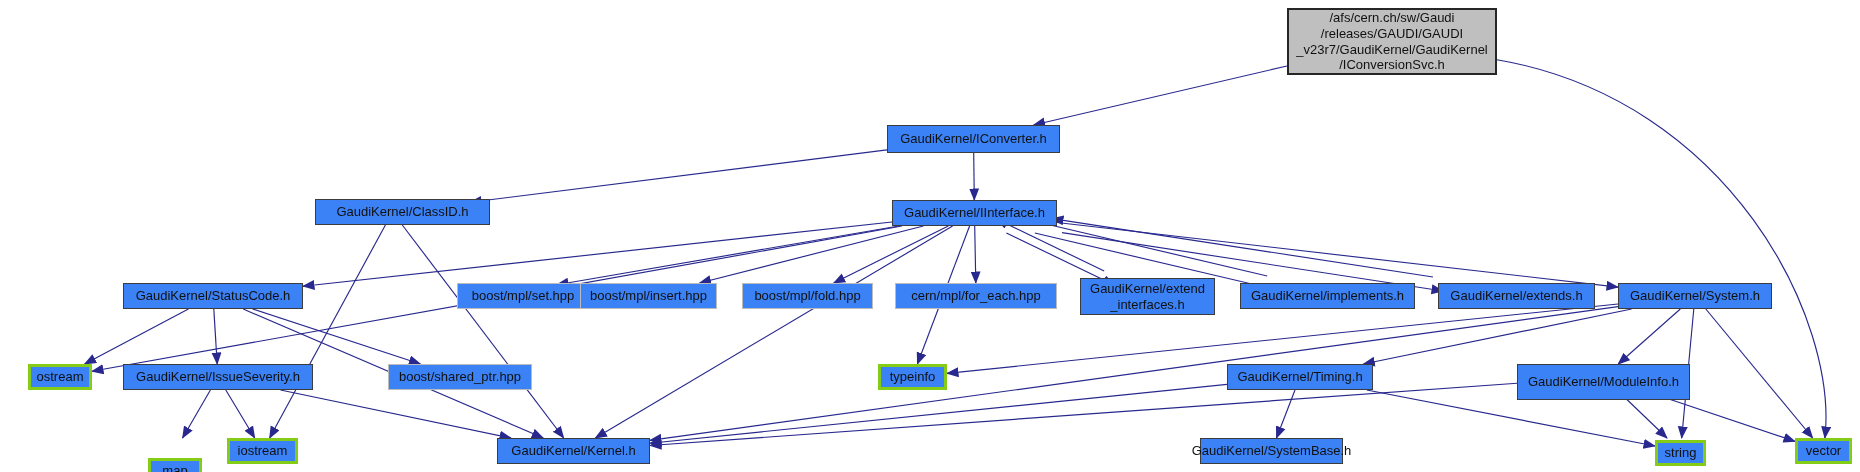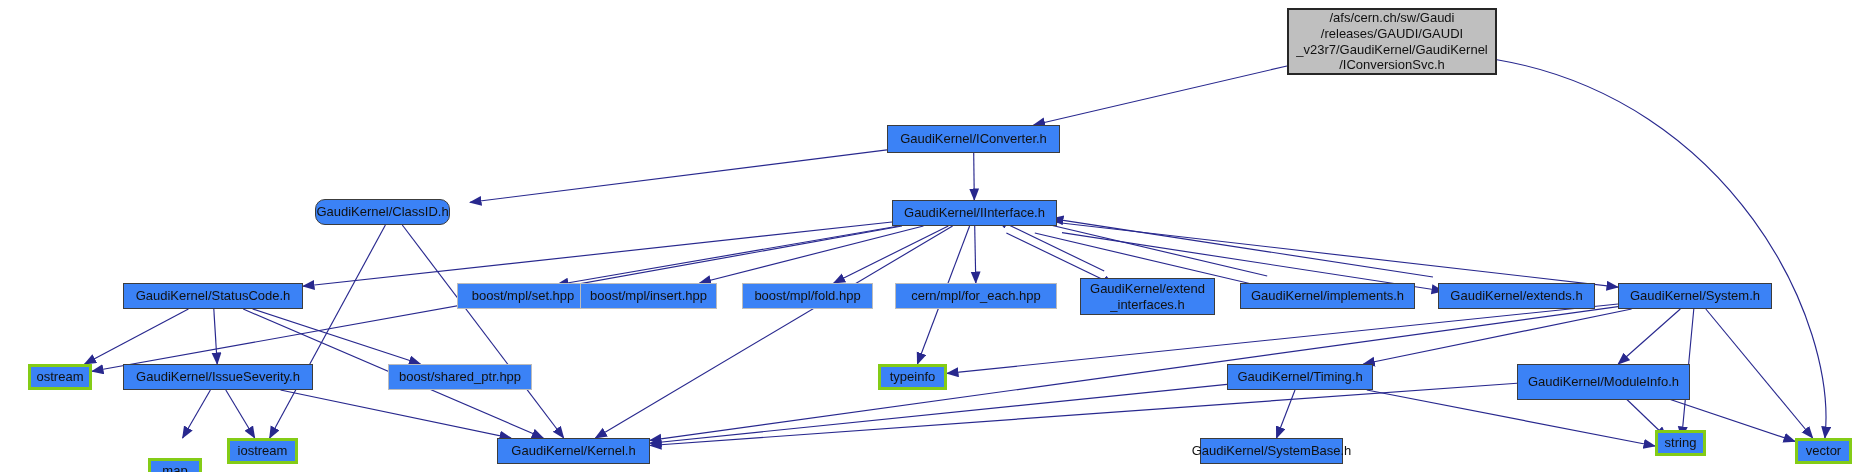--- a/index.html
+++ b/index.html
@@ -68,21 +68,21 @@
         <path d="M1617.0,390.0 L1667.0,438.0" fill="none" stroke="#28288E" stroke-width="1.15" marker-end="url(#arrow)"></path>
         <path d="M1642.1,390.0 L1795.0,441.4" fill="none" stroke="#28288E" stroke-width="1.15" marker-end="url(#arrow)"></path>
       </g>
   </svg>
   <div id="nodes">
       <div class="node n-current" style="left: 1287px; top: 8px; width: 210px; height: 67px;">/afs/cern.ch/sw/Gaudi
 /releases/GAUDI/GAUDI
 _v23r7/GaudiKernel/GaudiKernel
 /IConversionSvc.h</div>
       <div class="node n-internal" style="left: 887px; top: 125px; width: 173px; height: 28px;">GaudiKernel/IConverter.h</div>
-      <div class="node n-internal" style="left: 315px; top: 199px; width: 135px; height: 26px; border-radius: 10px;">GaudiKernel/ClassID.h</div>
+      <div class="node n-internal" style="left: 315px; top: 199px; width: 175px; height: 26px;">GaudiKernel/ClassID.h</div>
       <div class="node n-internal" style="left: 892px; top: 200px; width: 165px; height: 26px;">GaudiKernel/IInterface.h</div>
       <div class="node n-internal" style="left: 123px; top: 283px; width: 180px; height: 26px;">GaudiKernel/StatusCode.h</div>
       <div class="node n-external" style="left: 425px; top: 283px; width: 132px; height: 26px; margin-left: 32px;">boost/mpl/set.hpp</div>
       <div class="node n-external" style="left: 580px; top: 283px; width: 137px; height: 26px;">boost/mpl/insert.hpp</div>
       <div class="node n-external" style="left: 742px; top: 283px; width: 131px; height: 26px;">boost/mpl/fold.hpp</div>
       <div class="node n-external" style="left: 895px; top: 283px; width: 162px; height: 26px;">cern/mpl/for_each.hpp</div>
       <div class="node n-internal" style="left: 1080px; top: 278px; width: 135px; height: 37px;">GaudiKernel/extend
 _interfaces.h</div>
       <div class="node n-internal" style="left: 1240px; top: 283px; width: 175px; height: 26px;">GaudiKernel/implements.h</div>
       <div class="node n-internal" style="left: 1438px; top: 283px; width: 157px; height: 26px;">GaudiKernel/extends.h</div>
@@ -90,16 +90,16 @@
       <div class="node n-leaf" style="left: 28px; top: 364px; width: 64px; height: 26px;">ostream</div>
       <div class="node n-internal" style="left: 123px; top: 364px; width: 190px; height: 26px;">GaudiKernel/IssueSeverity.h</div>
       <div class="node n-external" style="left: 388px; top: 364px; width: 144px; height: 26px;">boost/shared_ptr.hpp</div>
       <div class="node n-leaf" style="left: 878px; top: 364px; width: 69px; height: 26px;">typeinfo</div>
       <div class="node n-internal" style="left: 1227px; top: 364px; width: 146px; height: 26px;">GaudiKernel/Timing.h</div>
       <div class="node n-internal" style="left: 1517px; top: 364px; width: 173px; height: 36px;">GaudiKernel/ModuleInfo.h</div>
       <div class="node n-leaf" style="left: 148px; top: 458px; width: 54px; height: 26px;">map</div>
       <div class="node n-leaf" style="left: 227px; top: 438px; width: 71px; height: 26px;">iostream</div>
       <div class="node n-internal" style="left: 497px; top: 438px; width: 153px; height: 26px;">GaudiKernel/Kernel.h</div>
       <div class="node n-internal" style="left: 1200px; top: 438px; width: 143px; height: 26px;">GaudiKernel/SystemBase.h</div>
-      <div class="node n-leaf" style="left: 1655px; top: 430px; width: 51px; height: 26px;">string</div>
+      <div class="node n-leaf" style="left: 1655px; top: 440px; width: 51px; height: 26px;">string</div>
       <div class="node n-leaf" style="left: 1795px; top: 438px; width: 57px; height: 26px;">vector</div>
     </div>
 </div>
 
 </body></html>

